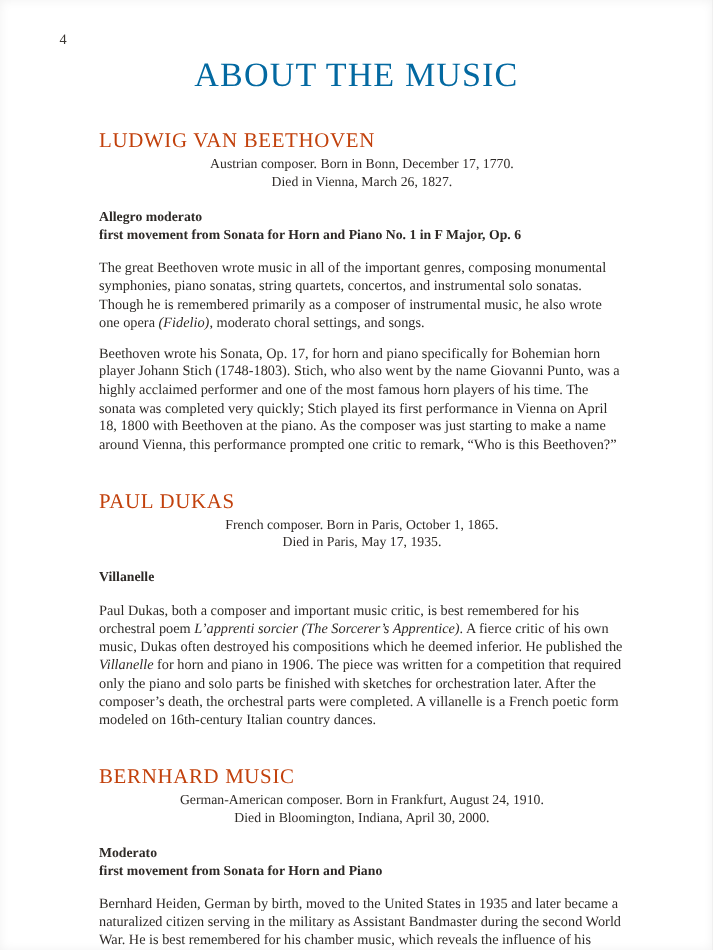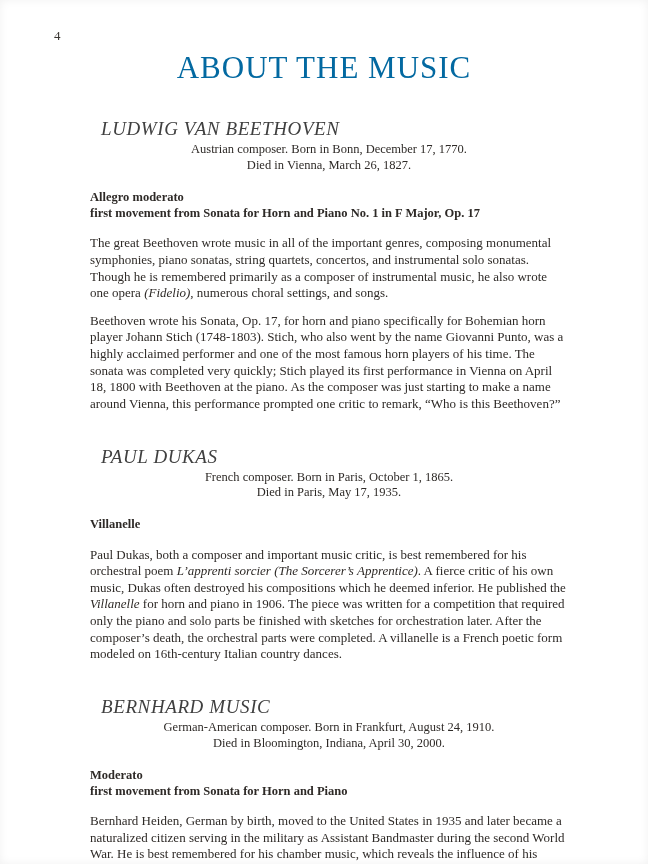--- a/index.html
+++ b/index.html
@@ -38,23 +38,22 @@
     margin: 32px 84px 0 90px;
     width: 478px;
   }
   .section {
     margin-bottom: 33px;
   }
   .composer {
     font-size: 19px;
     font-weight: normal;
     letter-spacing: 0.6px;
-    color: #404040;
-    margin: 0 0 2px 11px;
-    font-style: italic;
+    color: #c2410c;
+    margin: 0 0 2px 0;
   }
   .bio {
     font-size: 12.5px;
     line-height: 1.27;
     margin: 0 0 15px 0;
     text-align: center;
   }
   .piece {
     font-size: 12.5px;
     font-weight: bold;
@@ -76,22 +75,22 @@
 
   <div class="page-number">4</div>
 
   <h1 class="title">ABOUT THE MUSIC</h1>
 
   <div class="content">
 
     <div class="section">
       <h2 class="composer">LUDWIG VAN BEETHOVEN</h2>
       <p class="bio"><span>Austrian composer. Born in Bonn, December 17, 1770.</span><br><span>Died in Vienna, March 26, 1827.</span></p>
-      <p class="piece"><span>Allegro moderato</span><br><span>first movement from Sonata for Horn and Piano No. 1 in F Major, Op. 17</span></p>
-      <p class="para"><span>The great Beethoven wrote music in all of the important genres, composing monumental symphonies, piano sonatas, string quartets, concertos, and instrumental solo sonatas. Though he is remembered primarily as a composer of instrumental music, he also wrote one opera </span><span class="it">(Fidelio)</span><span>, numerous choral settings, and songs.</span></p>
+      <p class="piece"><span>Allegro moderato</span><br><span>first movement from Sonata for Horn and Piano No. 1 in F Major, Op. 6</span></p>
+      <p class="para"><span>The great Beethoven wrote music in all of the important genres, composing monumental symphonies, piano sonatas, string quartets, concertos, and instrumental solo sonatas. Though he is remembered primarily as a composer of instrumental music, he also wrote one opera </span><span class="it">(Fidelio)</span><span>, moderato choral settings, and songs.</span></p>
       <p class="para"><span>Beethoven wrote his Sonata, Op. 17, for horn and piano specifically for Bohemian horn player Johann Stich (1748-1803). Stich, who also went by the name Giovanni Punto, was a highly acclaimed performer and one of the most famous horn players of his time. The sonata was completed very quickly; Stich played its first performance in Vienna on April 18, 1800 with Beethoven at the piano. As the composer was just starting to make a name around Vienna, this performance prompted one critic to remark, “Who is this Beethoven?”</span></p>
     </div>
 
     <div class="section">
       <h2 class="composer">PAUL DUKAS</h2>
       <p class="bio"><span>French composer. Born in Paris, October 1, 1865.</span><br><span>Died in Paris, May 17, 1935.</span></p>
       <p class="piece"><span>Villanelle</span></p>
       <p class="para"><span>Paul Dukas, both a composer and important music critic, is best remembered for his orchestral poem </span><span class="it">L’apprenti sorcier (The Sorcerer’s Apprentice)</span><span>. A fierce critic of his own music, Dukas often destroyed his compositions which he deemed inferior. He published the </span><span class="it">Villanelle</span><span> for horn and piano in 1906. The piece was written for a competition that required only the piano and solo parts be finished with sketches for orchestration later. After the composer’s death, the orchestral parts were completed. A villanelle is a French poetic form modeled on 16th-century Italian country dances.</span></p>
     </div>
 

